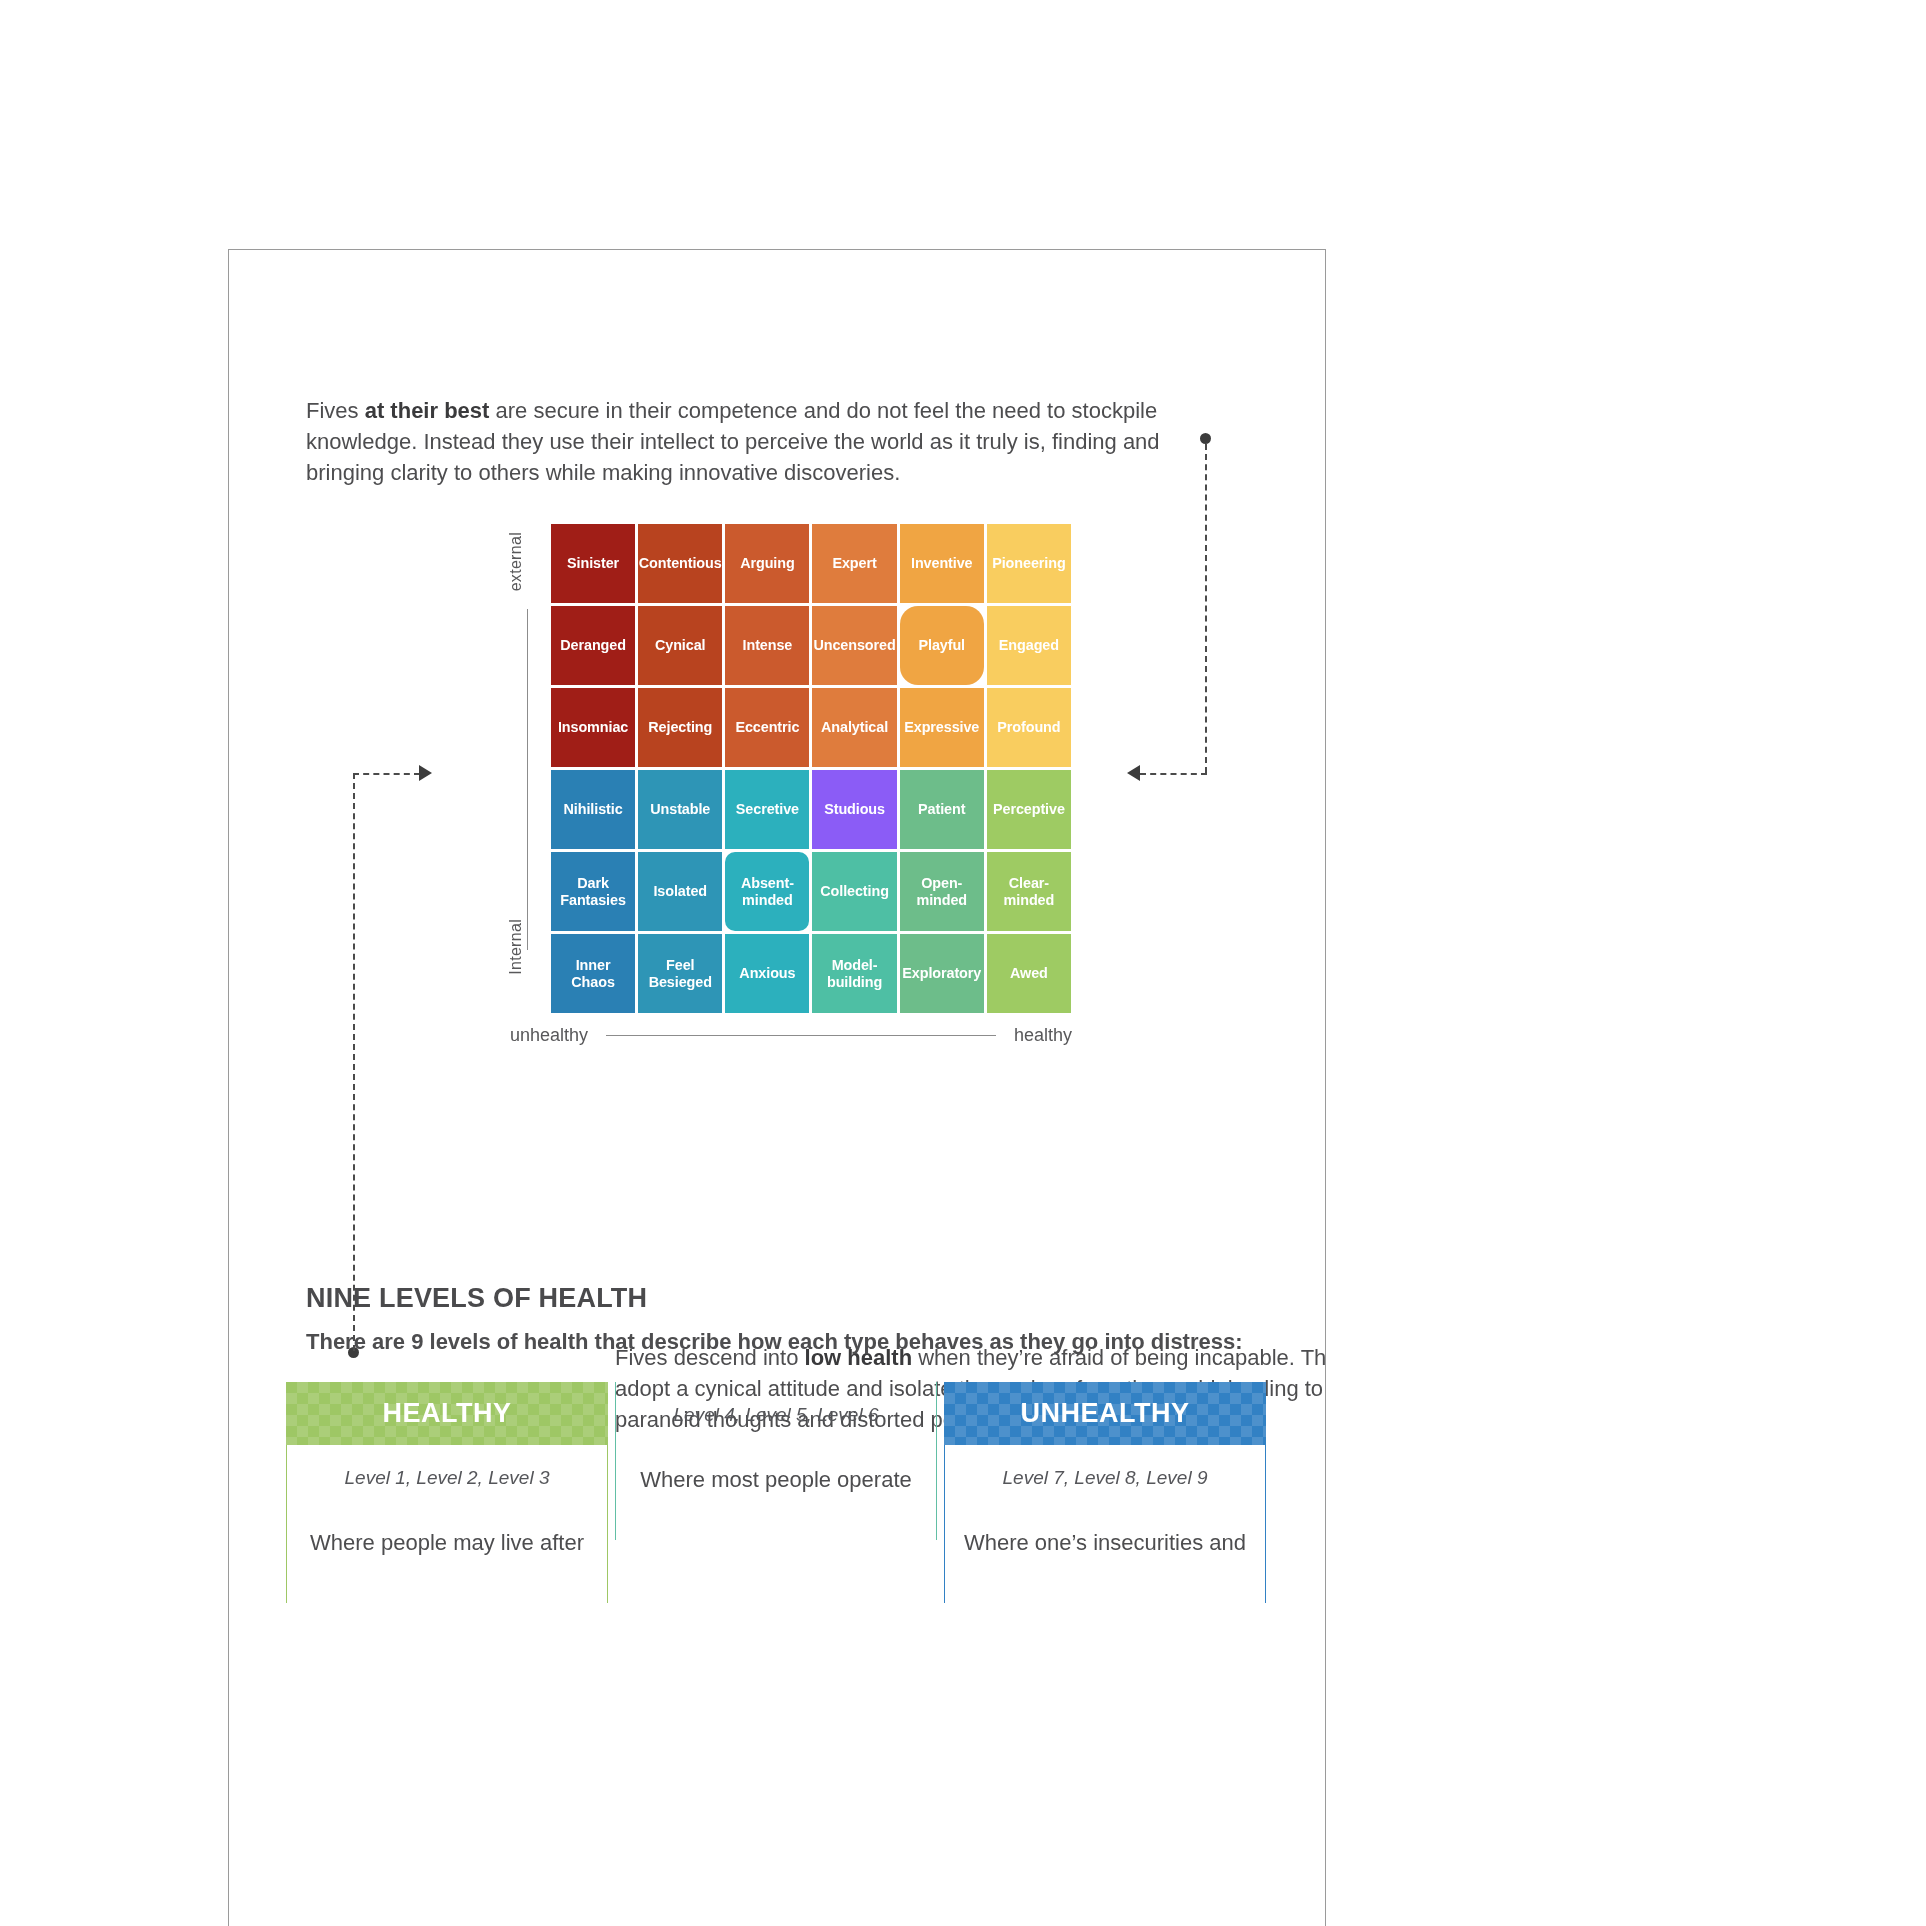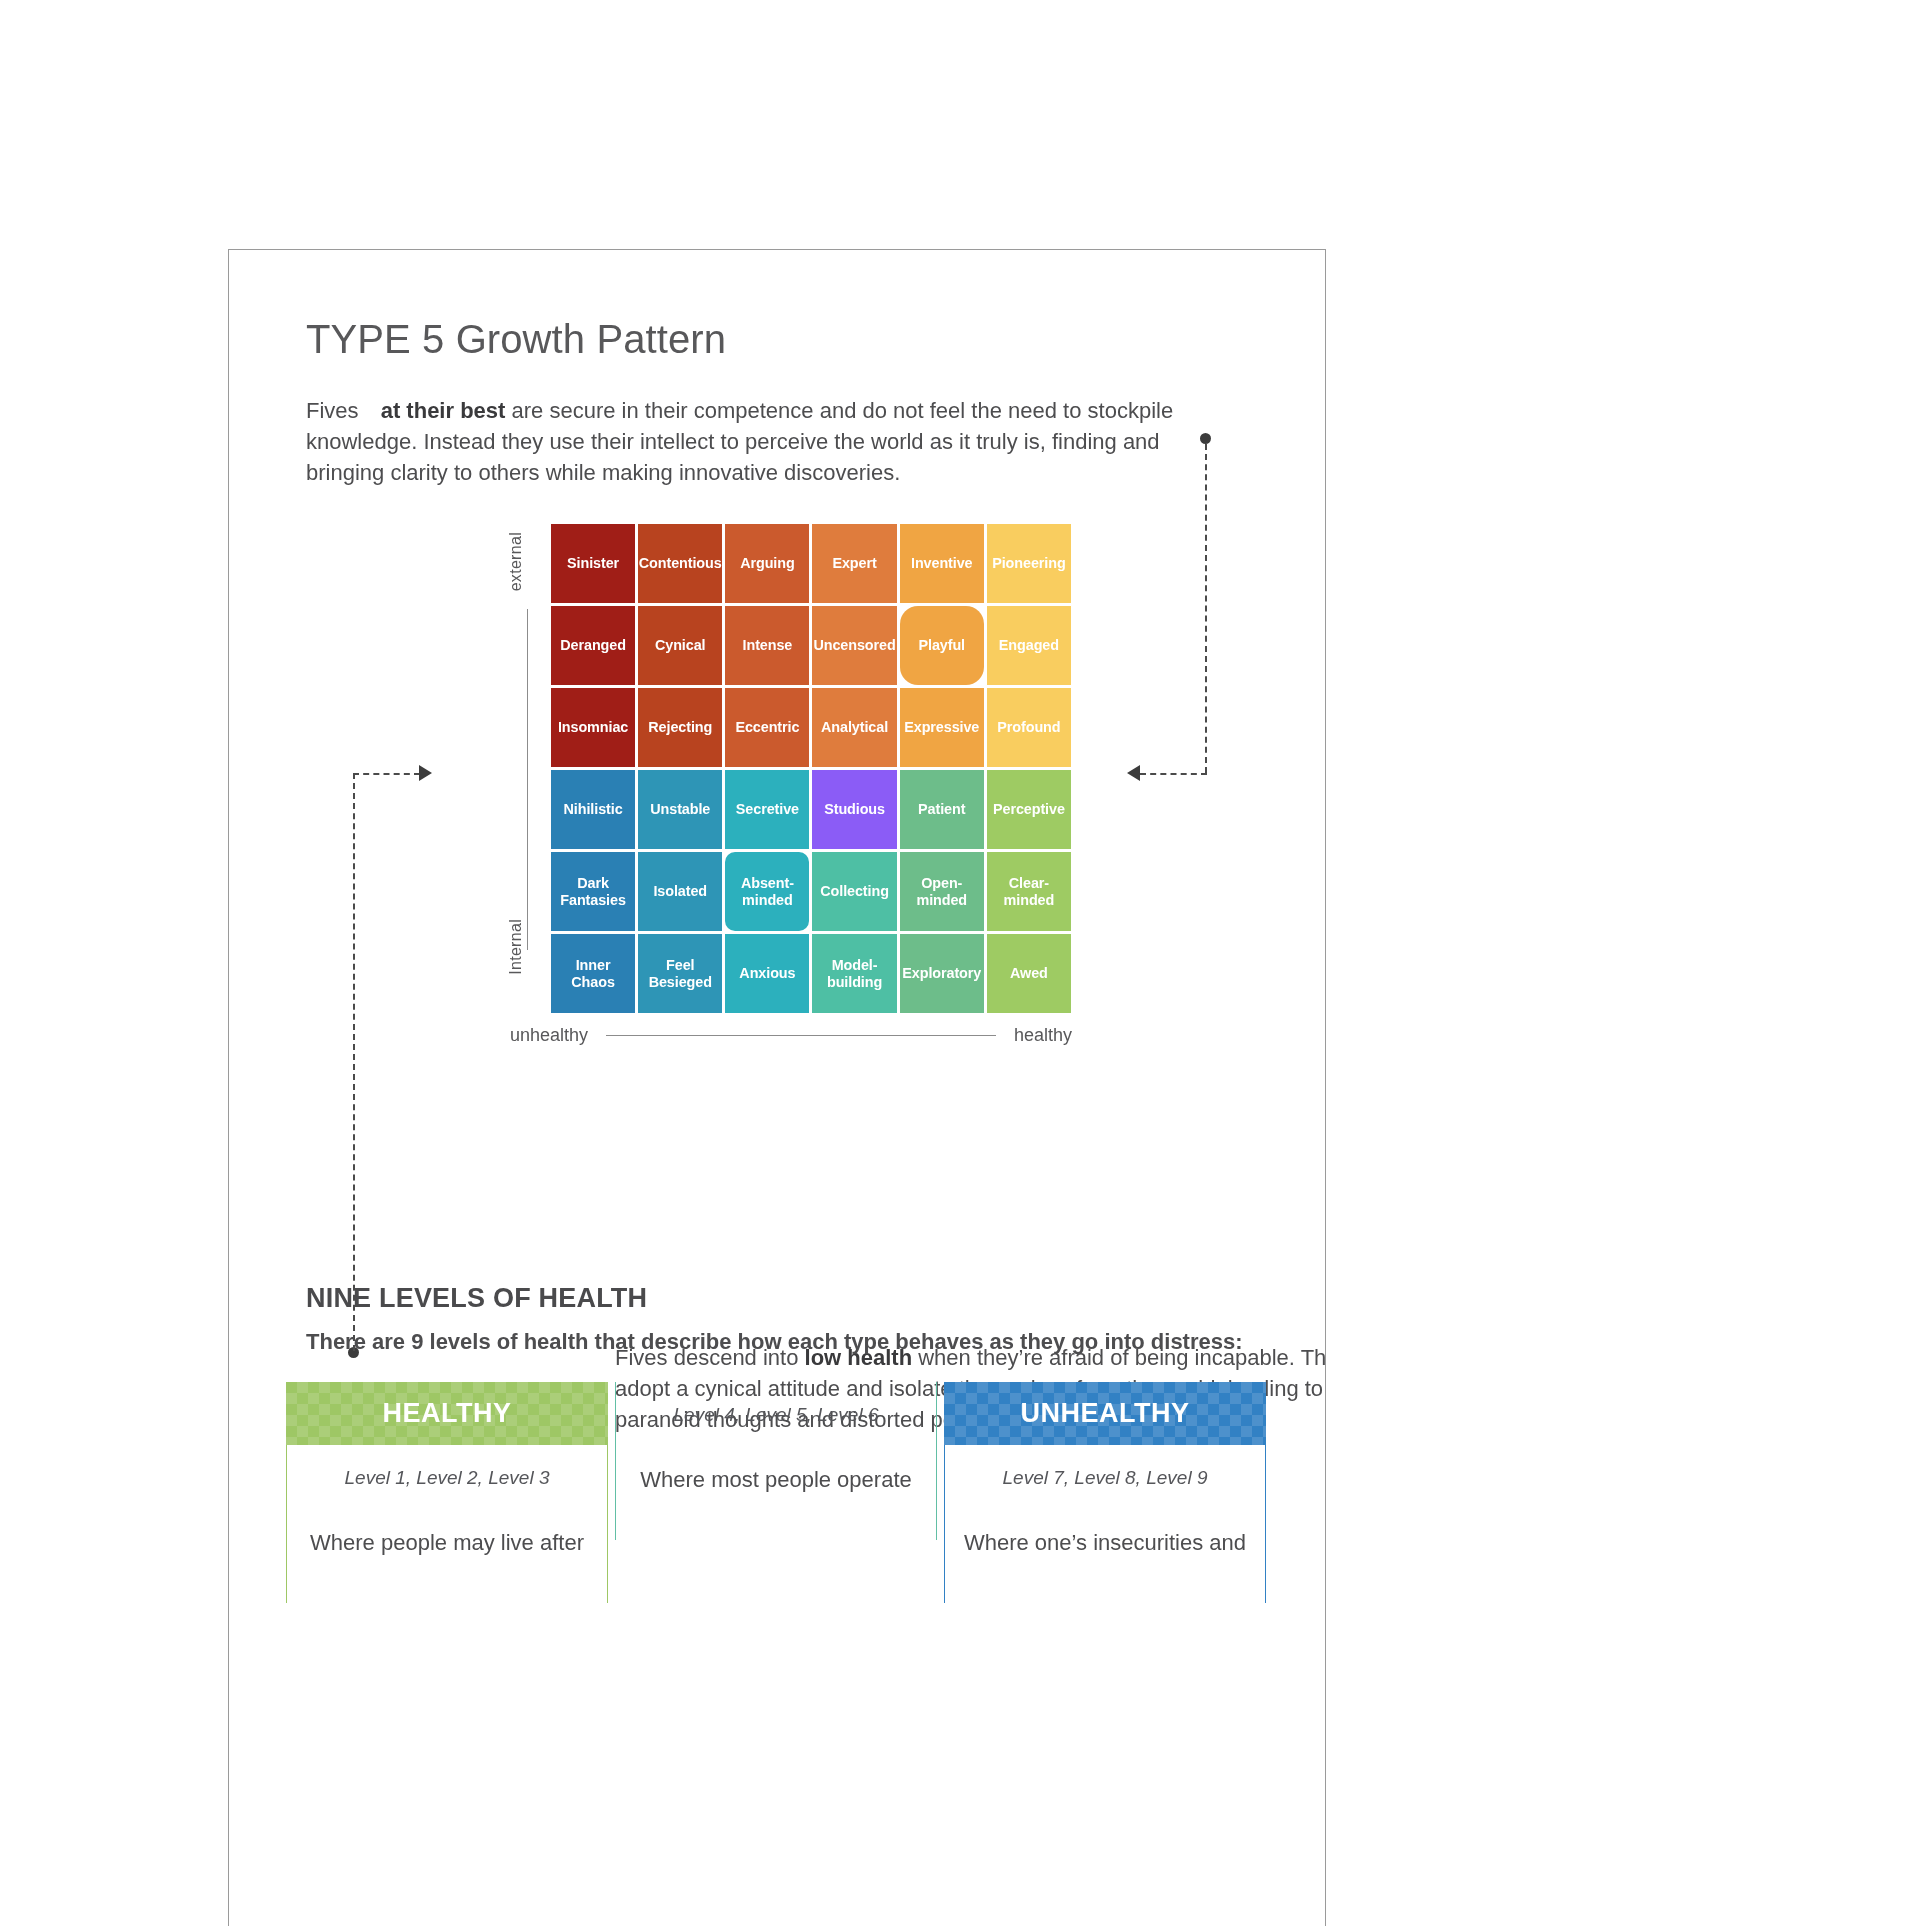--- a/index.html
+++ b/index.html
@@ -44,21 +44,21 @@
 
   #intro-para {
     position: absolute;
     left: 77px;
     top: 145px;
     width: 881px;
     font-size: 22px;
     line-height: 31px;
     color: #4d4d4f;
   }
-  #intro-para b { font-weight: 700; color:#3a3a3c;margin-left:16px; }
+  #intro-para b { font-weight: 700; color:#3a3a3c; }
 
   
   #matrix-wrap {
     position: absolute;
     left: 322px;
     top: 274px;
     width: 481px;
   }
   #matrix {
     display: grid;
@@ -236,21 +236,20 @@
     font-size: 22px;
     line-height: 31px;
     color: #4d4d4f;
   }
 </style>
 </head>
 <body>
 
 <div id="sheet">
 
-  <div id="page-title">TYPE 5 Growth Pattern</div>
 
   <div id="intro-para"><span>Fives </span><b>at their best</b><span> are secure in their competence and do not feel the need to stockpile knowledge. Instead they use their intellect to perceive the world as it truly is, finding and bringing clarity to others while making innovative discoveries.</span></div>
 
   <div id="matrix-wrap">
     <div id="axis-external">external</div>
     <div id="axis-internal">Internal</div>
     <div id="axis-vline"></div>
 
     <div id="matrix">
         <div class="cell" style="background: rgb(160, 30, 23);">Sinister</div>

